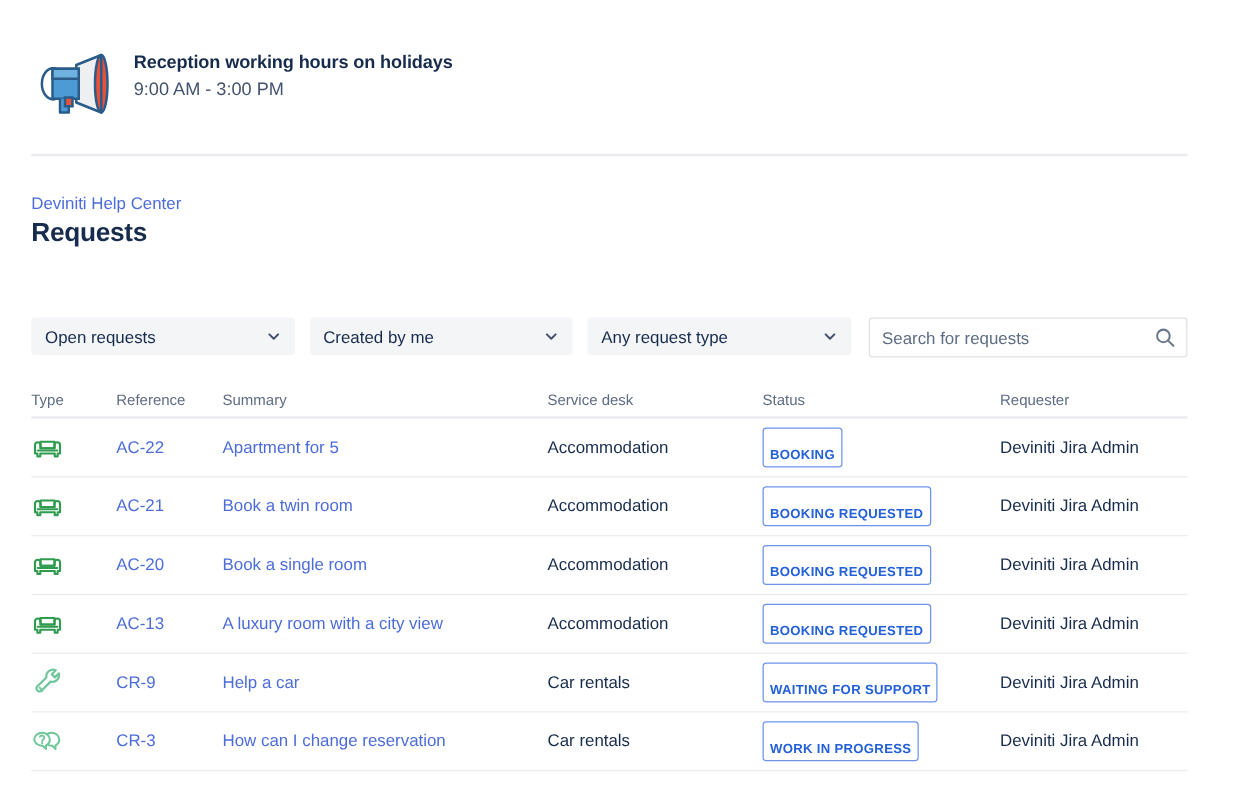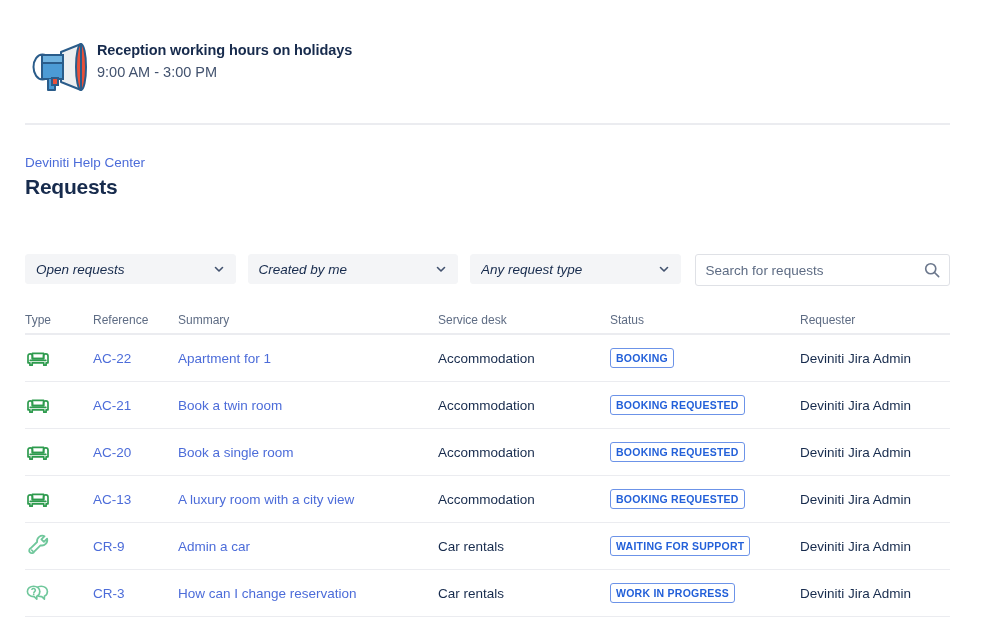--- a/index.html
+++ b/index.html
@@ -13,21 +13,21 @@
   }
   .page { position: relative; width: 998px; height: 629px; }
 
   
   .announcement {
     position: absolute;
     left: 25px; top: 36px;
     width: 925px;
     display: flex;
     align-items: flex-start;
-    gap: 4px;
+    gap: 14px;
   }
   .megaphone-wrap {
     width: 68px; height: 60px;
     flex: 0 0 68px;
     display: flex; align-items: center; justify-content: center;
     padding-top: 4px;
   }
   .announce-text { padding-top: 4px; }
   .announce-title {
     font-size: 14.5px;
@@ -85,21 +85,20 @@
     background: #F4F5F7;
     border: 1px solid #F4F5F7;
     border-radius: 3px;
     display: flex;
     align-items: center;
     padding: 0 10px;
     font-size: 13.5px;
     color: #172B4D;
     cursor: pointer;
     user-select: none;
-    font-style: italic;
   }
   .sb1 { width: 211px; }
   .sb2 { width: 211px; margin-left: 12px; }
   .sb3 { width: 211px; margin-left: 12px; }
   .select-label { flex: 1 1 auto; white-space: nowrap; overflow: hidden; }
   .chev {
     width: 12px; height: 12px;
     flex: 0 0 12px;
     margin-left: 6px;
     display: block;
@@ -180,21 +179,21 @@
   .badge {
     display: inline-block;
     border: 1px solid #6C93E8;
     border-radius: 3px;
     background: #ffffff;
     color: #2360D9;
     font-size: 10.5px;
     font-weight: bold;
     letter-spacing: 0.25px;
     line-height: 1;
-    padding: 4px 5px 4px 5px;
+    padding: 16px 5px 4px 5px;
     white-space: nowrap;
     text-transform: uppercase;
   }
 </style>
 </head>
 <body>
 
 <div class="page">
 
   <div class="announcement">
@@ -273,21 +272,21 @@
     <div id="tbody">
         <div class="trow">
           <div class="c-type">
             <svg class="type-icon" viewBox="0 0 26 26" aria-hidden="true">
               <path d="M3 11 a2.2 2.2 0 0 1 4.4 0 v2.6 h11.2 V11 a2.2 2.2 0 0 1 4.4 0 v6.8 h-1.9 v2.4 h-2.3 v-2.4 H7.2 v2.4 H4.9 v-2.4 H3 Z" fill="none" stroke="#2E9B4E" stroke-width="1.7" stroke-linejoin="round"></path>
               <path d="M7.4 8.4 h11.2 v5.2 H7.4 Z" fill="none" stroke="#2E9B4E" stroke-width="1.7" stroke-linejoin="round"></path>
               <path d="M5.2 15.4 h15.6" stroke="#2E9B4E" stroke-width="1.7" stroke-linecap="round"></path>
             </svg>
           </div>
           <div class="c-ref"><a class="cell-link" href="#">AC-22</a></div>
-          <div class="c-sum"><a class="cell-link" href="#">Apartment for 1</a></div>
+          <div class="c-sum"><a class="cell-link" href="#">Apartment for 5</a></div>
           <div class="c-desk"><span class="cell-text">Accommodation</span></div>
           <div class="c-status"><span class="badge">BOOKING</span></div>
           <div class="c-req"><span class="cell-text">Deviniti Jira Admin</span></div>
         </div>
         <div class="trow">
           <div class="c-type">
             <svg class="type-icon" viewBox="0 0 26 26" aria-hidden="true">
               <path d="M3 11 a2.2 2.2 0 0 1 4.4 0 v2.6 h11.2 V11 a2.2 2.2 0 0 1 4.4 0 v6.8 h-1.9 v2.4 h-2.3 v-2.4 H7.2 v2.4 H4.9 v-2.4 H3 Z" fill="none" stroke="#2E9B4E" stroke-width="1.7" stroke-linejoin="round"></path>
               <path d="M7.4 8.4 h11.2 v5.2 H7.4 Z" fill="none" stroke="#2E9B4E" stroke-width="1.7" stroke-linejoin="round"></path>
               <path d="M5.2 15.4 h15.6" stroke="#2E9B4E" stroke-width="1.7" stroke-linecap="round"></path>
@@ -328,21 +327,21 @@
           <div class="c-req"><span class="cell-text">Deviniti Jira Admin</span></div>
         </div>
         <div class="trow">
           <div class="c-type">
             <svg class="type-icon" viewBox="0 0 26 26" aria-hidden="true">
               <path d="M19.6 3.2 L16.4 6.4 L18.9 8.9 L22.1 5.7 a5.4 5.4 0 0 1 -6.6 6.6 L9.2 18.6 a2.6 2.6 0 1 1 -3.4 -3.4 L12.1 9 A5.4 5.4 0 0 1 19.6 3.2 Z" fill="none" stroke="#6FC79B" stroke-width="1.8" stroke-linejoin="round"></path>
               <path d="M6.6 17 l1.4 1.4" stroke="#6FC79B" stroke-width="1.6" stroke-linecap="round"></path>
             </svg>
           </div>
           <div class="c-ref"><a class="cell-link" href="#">CR-9</a></div>
-          <div class="c-sum"><a class="cell-link" href="#">Admin a car</a></div>
+          <div class="c-sum"><a class="cell-link" href="#">Help a car</a></div>
           <div class="c-desk"><span class="cell-text">Car rentals</span></div>
           <div class="c-status"><span class="badge">WAITING FOR SUPPORT</span></div>
           <div class="c-req"><span class="cell-text">Deviniti Jira Admin</span></div>
         </div>
         <div class="trow">
           <div class="c-type">
             <svg class="type-icon" viewBox="0 0 26 26" aria-hidden="true">
               <path d="M22.4 11.4 a6.2 5.2 0 1 0 -6.2 5.2 h0.6 l2.6 2.6 v-2.9 a5.2 5.2 0 0 0 3 -4.9 Z" fill="none" stroke="#6FC79B" stroke-width="1.6" stroke-linejoin="round"></path>
               <path d="M14.8 11.4 a6.2 5.2 0 1 0 -6.2 5.2 h0.6 l2.6 2.6 v-2.9 a5.2 5.2 0 0 0 3 -4.9 Z" fill="#ffffff" stroke="#6FC79B" stroke-width="1.6" stroke-linejoin="round"></path>
               <path d="M6.9 9.3 a1.9 1.9 0 0 1 3.5 1 c0 1.3 -1.6 1.4 -1.6 2.6" fill="none" stroke="#6FC79B" stroke-width="1.5" stroke-linecap="round"></path>

